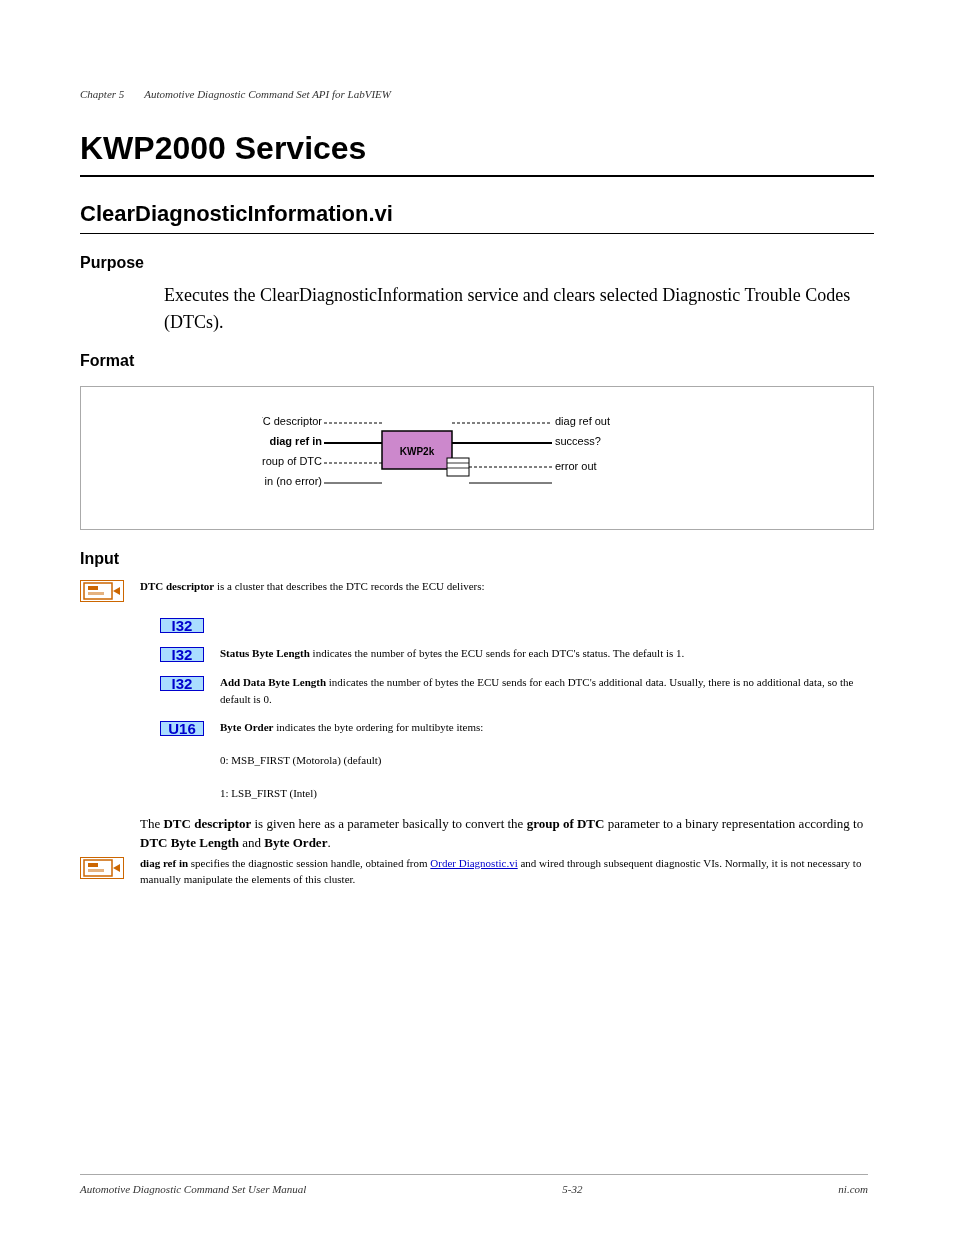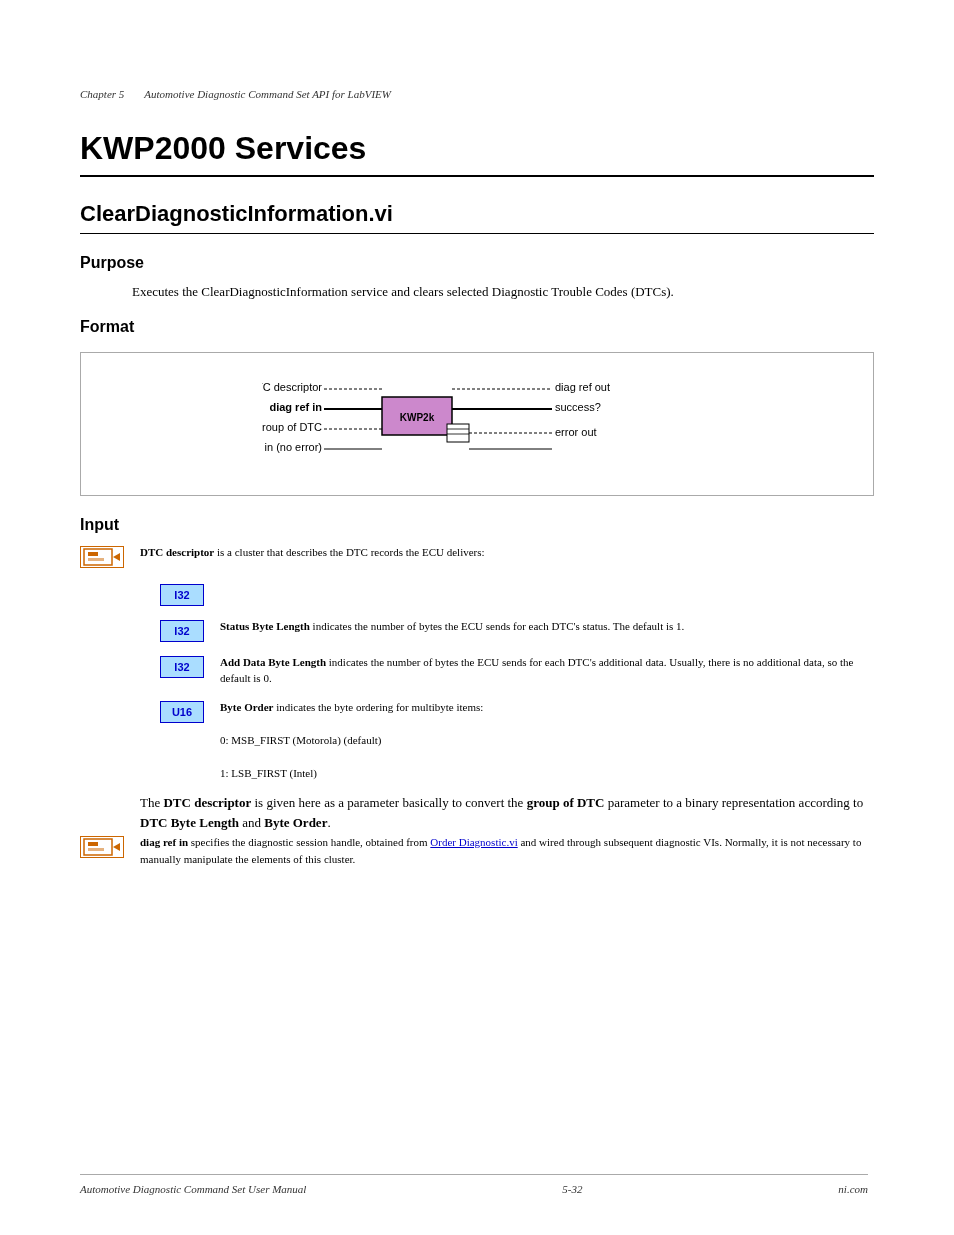--- a/index.html
+++ b/index.html
@@ -61,23 +61,23 @@
     .section-heading {
       font-size: 16px;
       font-weight: bold;
       font-family: Arial, sans-serif;
       margin-bottom: 10px;
       margin-top: 4px;
     }
 
     
     .body-text {
-      font-size: 13px;
+      font-size: 18px;
       line-height: 1.5;
-      margin-left: 52px;
+      margin-left: 84px;
       margin-bottom: 16px;
     }
 
     
     .format-box {
       border: 1px solid #aaa;
       padding: 16px 20px;
       margin: 16px 0 20px 0;
       display: flex;
       justify-content: center;
@@ -98,26 +98,26 @@
 
     .input-item-nested {
       display: flex;
       align-items: flex-start;
       margin-bottom: 12px;
       margin-left: 80px;
     }
 
     .icon-badge {
       min-width: 52px;
-      height: 22px;
+      height: 15px;
       border: 1.5px solid;
       display: flex;
       align-items: center;
       justify-content: center;
-      font-size: 11px;
+      font-size: 15px;
       font-weight: bold;
       font-family: Arial, sans-serif;
       margin-right: 16px;
       margin-top: 2px;
       flex-shrink: 0;
     }
 
     .icon-badge-cluster {
       border-color: #cc6600;
       color: #cc6600;

